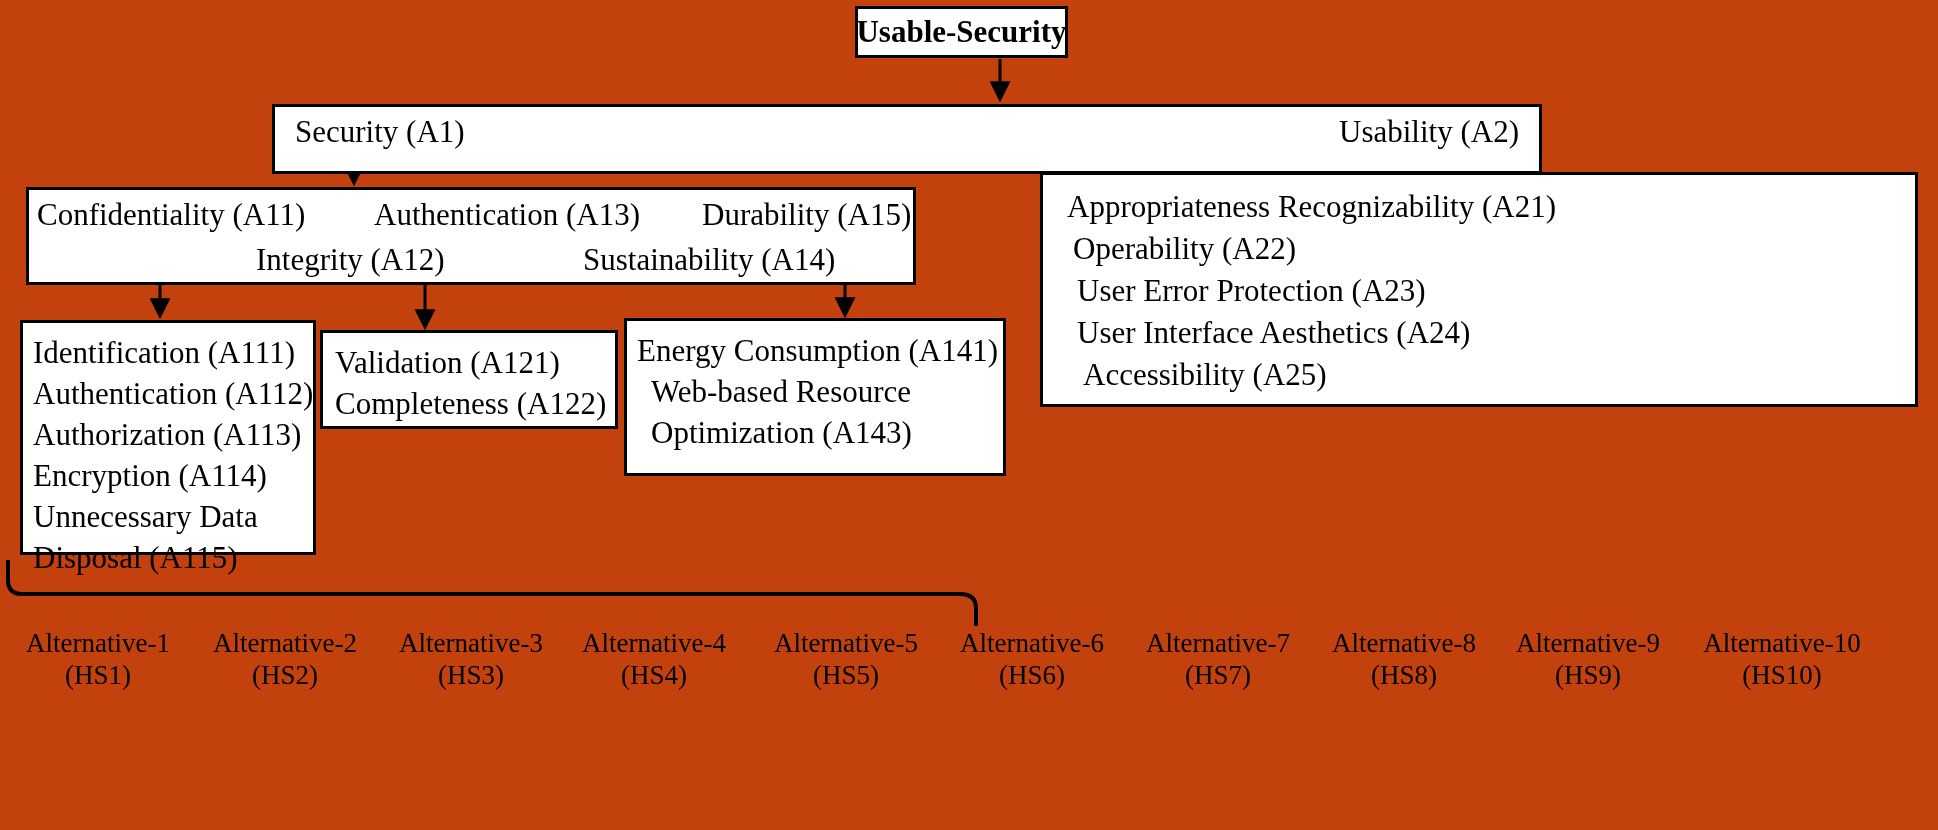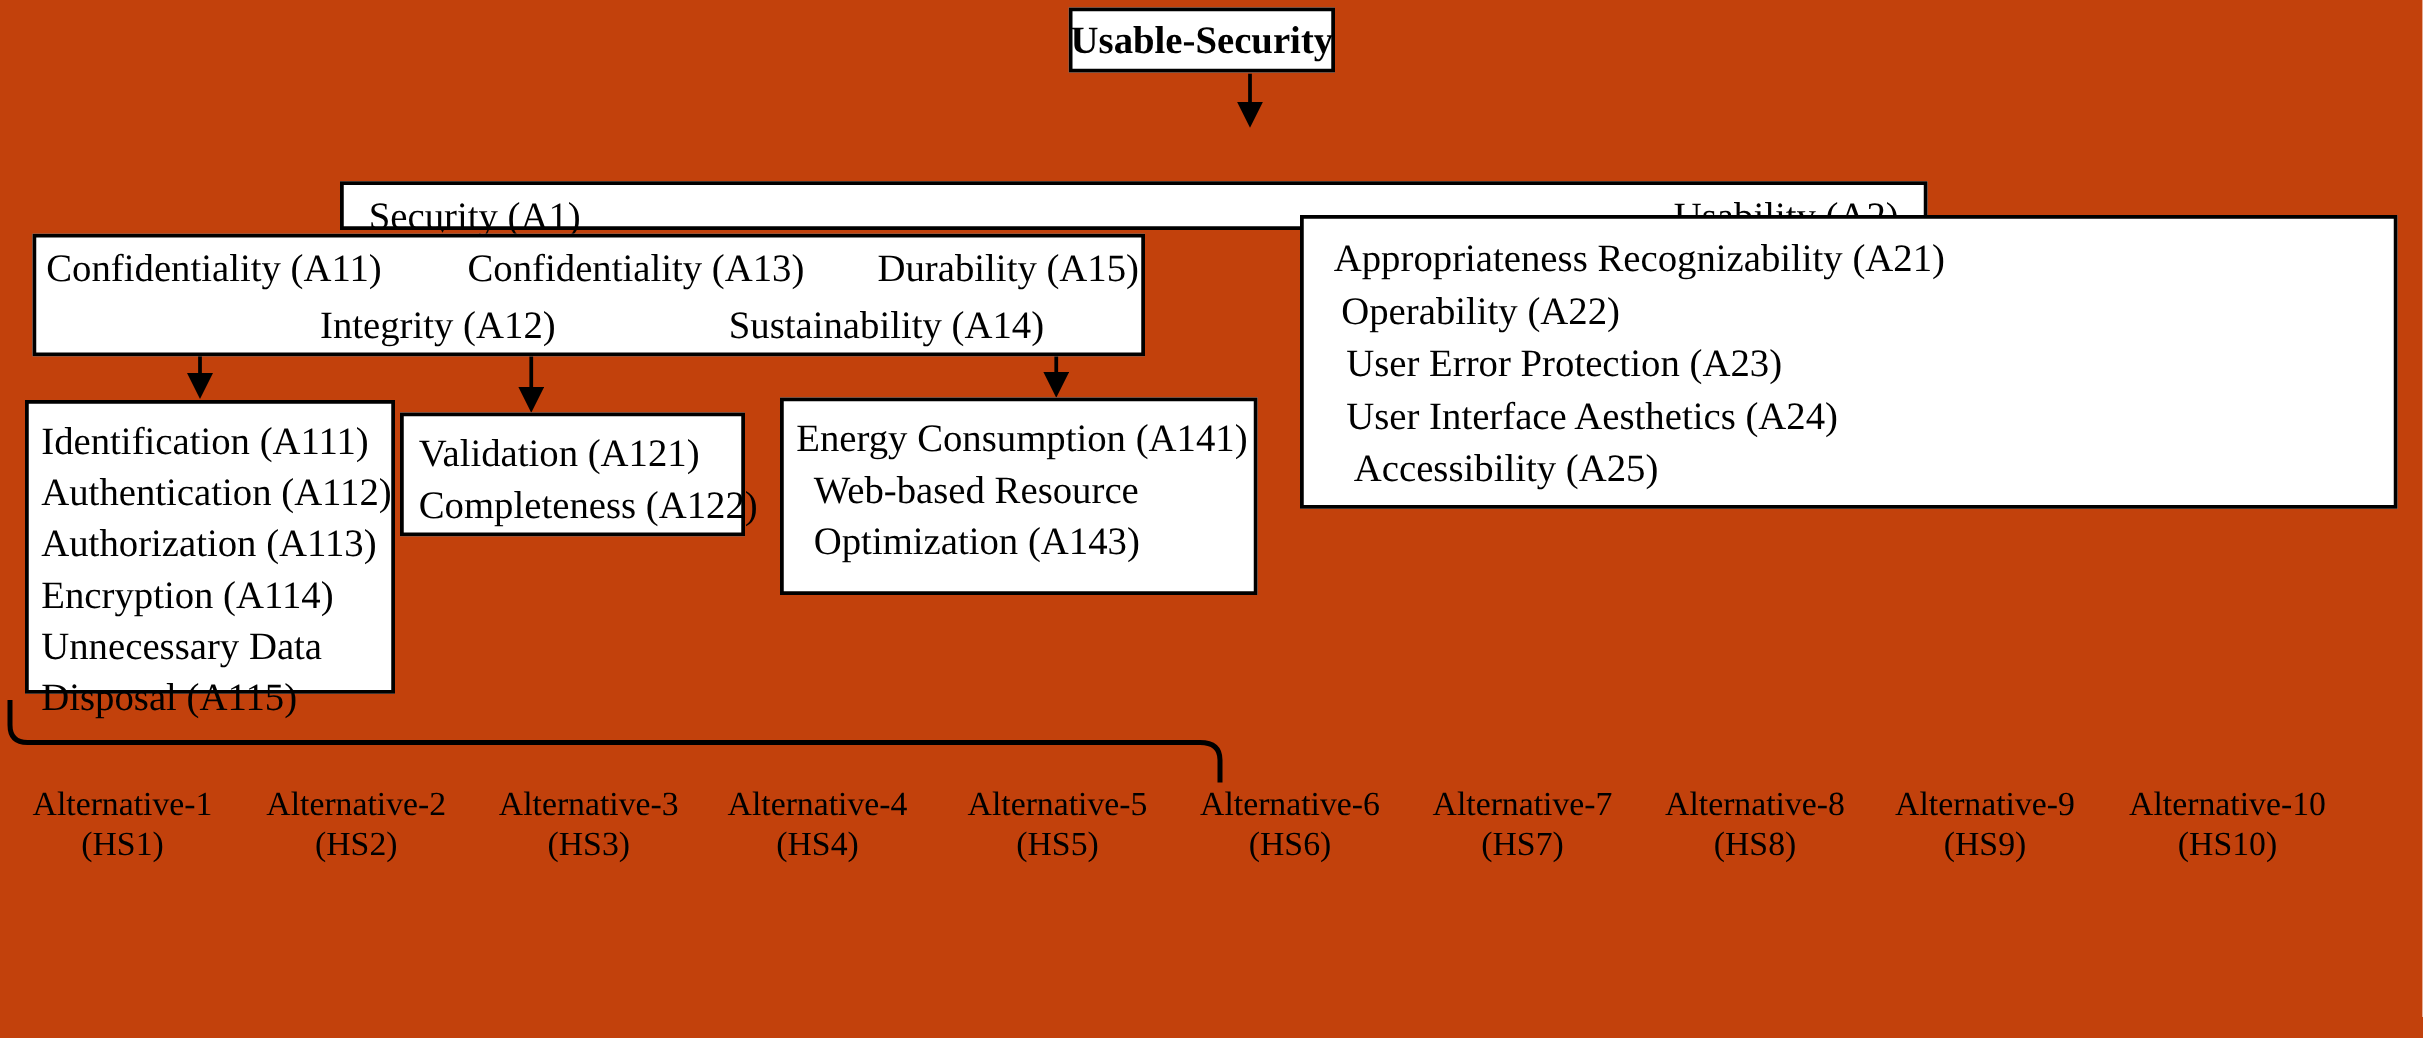--- a/index.html
+++ b/index.html
@@ -41,22 +41,21 @@
     width: 213px;
     height: 52px;
     display: flex;
     align-items: center;
     justify-content: center;
   }
   .crit-bar {
     left: 272px;
     top: 104px;
     width: 1270px;
-    height: 39px;
-    margin-top: 41px;
+    height: 70px;
   }
   .crit-bar .lbl-left {
     position: absolute;
     left: 20px;
     top: 9px;
   }
   .crit-bar .lbl-right {
     position: absolute;
     right: 20px;
     top: 9px;
@@ -90,21 +89,21 @@
     top: 320px;
     width: 296px;
     height: 235px;
     padding: 14px 0 0 10px;
   }
   .a11-box .txt { margin-bottom: 10px; }
 
   .a12-box {
     left: 320px;
     top: 330px;
-    width: 276px;
+    width: 298px;
     height: 99px;
     padding: 14px 16px 0 12px;
   }
   .a12-box .txt { margin-bottom: 10px; }
 
   .a14-box {
     left: 624px;
     top: 318px;
     width: 382px;
     height: 158px;
@@ -160,21 +159,21 @@
     <span class="node-title">Usable-Security</span>
   </div>
 
   <div class="node crit-bar">
     <span class="txt lbl-left">Security (A1)</span>
     <span class="txt lbl-right">Usability (A2)</span>
   </div>
 
   <div class="node sec-sub-box">
     <span class="txt r1a">Confidentiality (A11)</span>
-    <span class="txt r1b">Confidentiality (A13)</span>
+    <span class="txt r1b">Authentication (A13)</span>
     <span class="txt r1c">Durability (A15)</span>
     <span class="txt r2a">Integrity (A12)</span>
     <span class="txt r2b">Sustainability (A14)</span>
   </div>
 
   <div class="node usab-box">
     <div class="txt">Appropriateness Recognizability (A21)</div>
     <div class="txt indent1">Operability (A22)</div>
     <div class="txt indent2">User Error Protection (A23)</div>
     <div class="txt indent2">User Interface Aesthetics (A24)</div>

